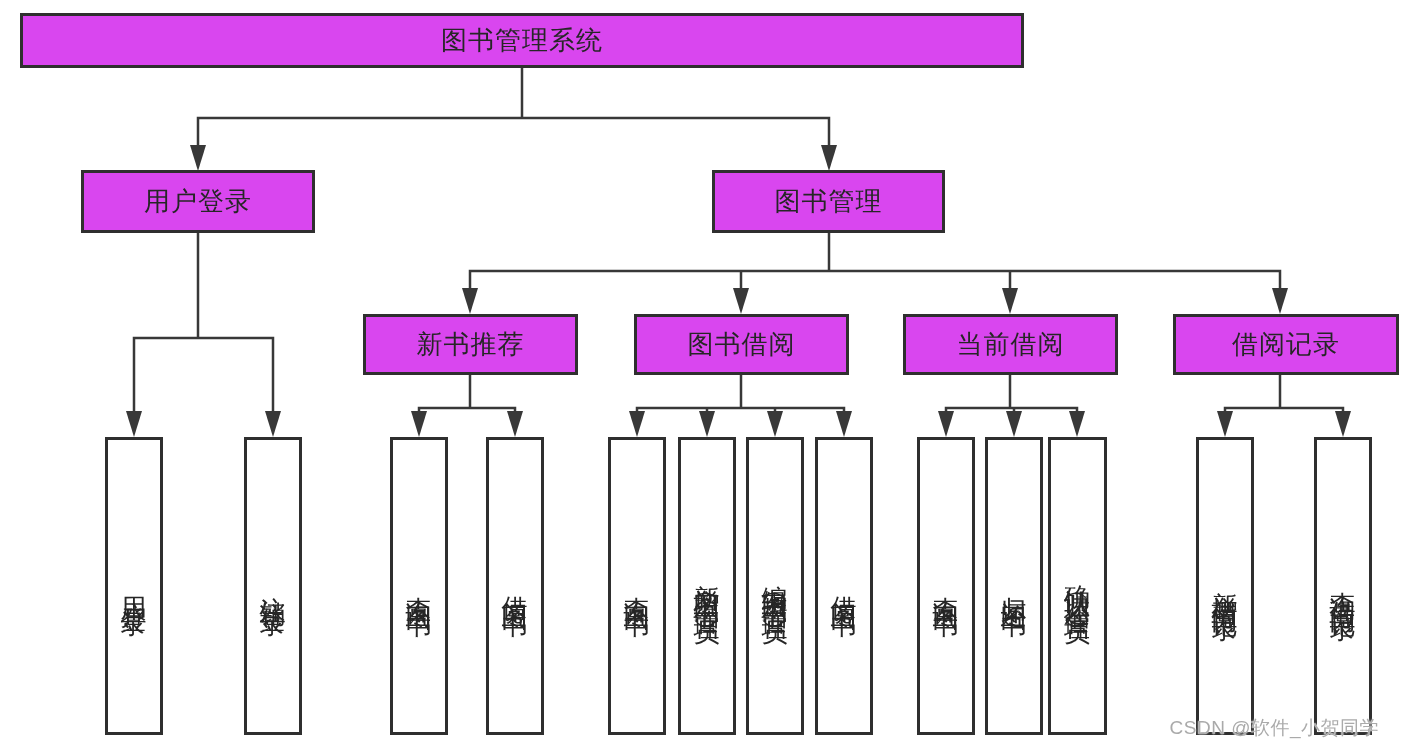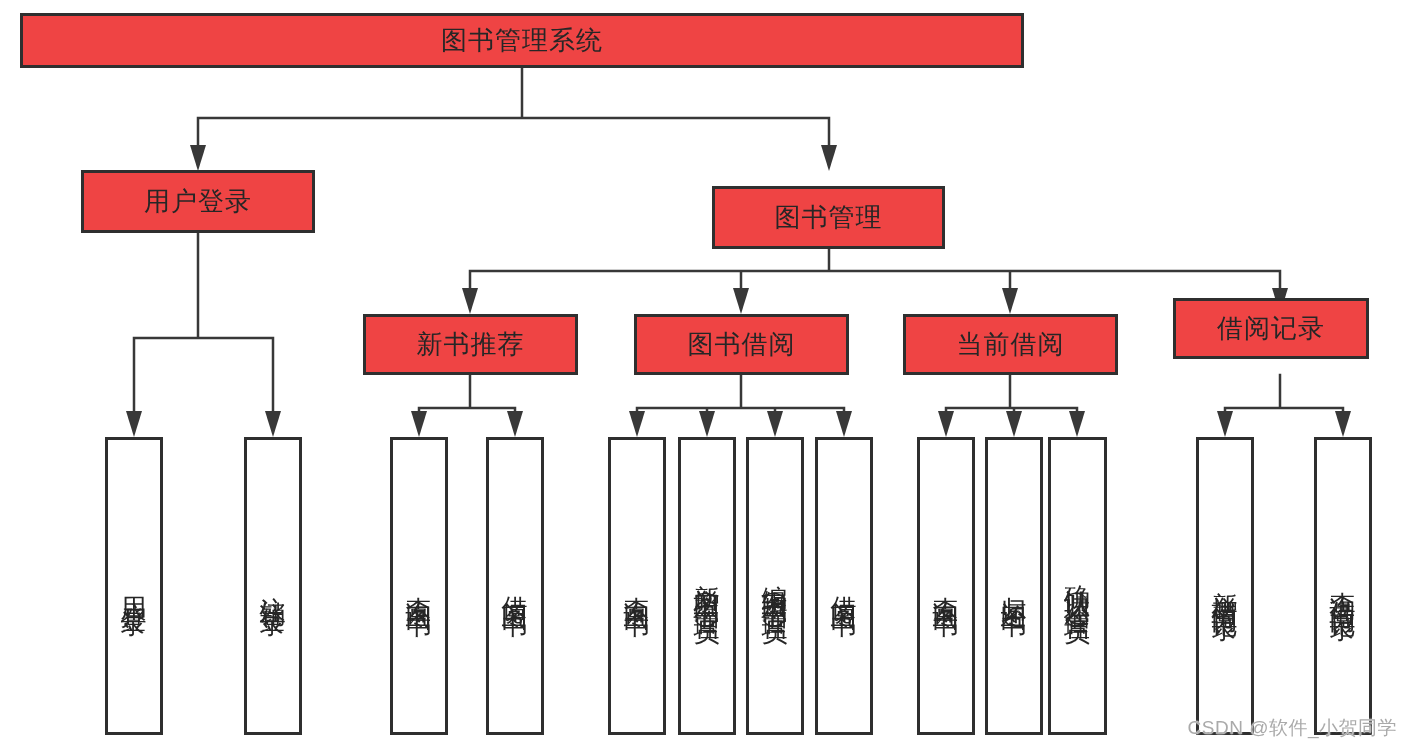--- a/index.html
+++ b/index.html
@@ -19,21 +19,21 @@
     position: absolute;
     left: 0; top: 0;
     width: 1405px;
     height: 747px;
     z-index: 1;
   }
   .node {
     position: absolute;
     box-sizing: border-box;
     border: 3px solid #2f2f2f;
-    background: #ef4444;
+    background: #d946ef;
     display: flex;
     align-items: center;
     justify-content: center;
     color: #262626;
     z-index: 2;
   }
   .node.h-label {
     font-size: 26px;
     letter-spacing: 1px;
     white-space: nowrap;
@@ -55,21 +55,21 @@
   .leaf .vtext {
     writing-mode: vertical-rl;
     text-orientation: mixed;
     font-size: 26px;
     line-height: 1;
     letter-spacing: 5px;
     white-space: nowrap;
   }
   #watermark {
     position: absolute;
-    right: 8px;
+    right: 26px;
     bottom: 6px;
     font-size: 19px;
     color: #aaaaaa;
     text-shadow: 0 0 2px #ffffff, 0 0 1px #ffffff;
     z-index: 3;
     letter-spacing: 0.5px;
     white-space: nowrap;
     margin-left: 12px;
   }
 </style>
@@ -135,34 +135,34 @@
     </g>
   </svg>
 
   <div class="node h-label" style="left:20px; top:13px; width:1004px; height:55px;">
     <span>图书管理系统</span>
   </div>
 
   <div class="node h-label" style="left:81px; top:170px; width:234px; height:63px;">
     <span>用户登录</span>
   </div>
-  <div class="node h-label" style="left:712px; top:170px; width:233px; height:63px;margin-top:16px;">
+  <div class="node h-label" style="left:712px; top:170px; width:233px; height:63px;">
     <span>图书管理</span>
   </div>
 
   <div class="node h-label" style="left:363px; top:314px; width:215px; height:61px;text-align:right;">
     <span>新书推荐</span>
   </div>
   <div class="node h-label" style="left:903px; top:314px; width:215px; height:61px;">
     <span>当前借阅</span>
   </div>
   <div class="node h-label" style="left:634px; top:314px; width:215px; height:61px;">
     <span>图书借阅</span>
   </div>
-  <div class="node h-label" style="left:1173px; top:298px; width:196px; height:61px;">
+  <div class="node h-label" style="left:1173px; top:314px; width:226px; height:61px;">
     <span>借阅记录</span>
   </div>
 
   <div class="leaf" style="left:105px;">
     <span class="vtext">用户登录</span>
   </div>
   <div class="leaf" style="left:244px;">
     <span class="vtext">注销登录</span>
   </div>
 

